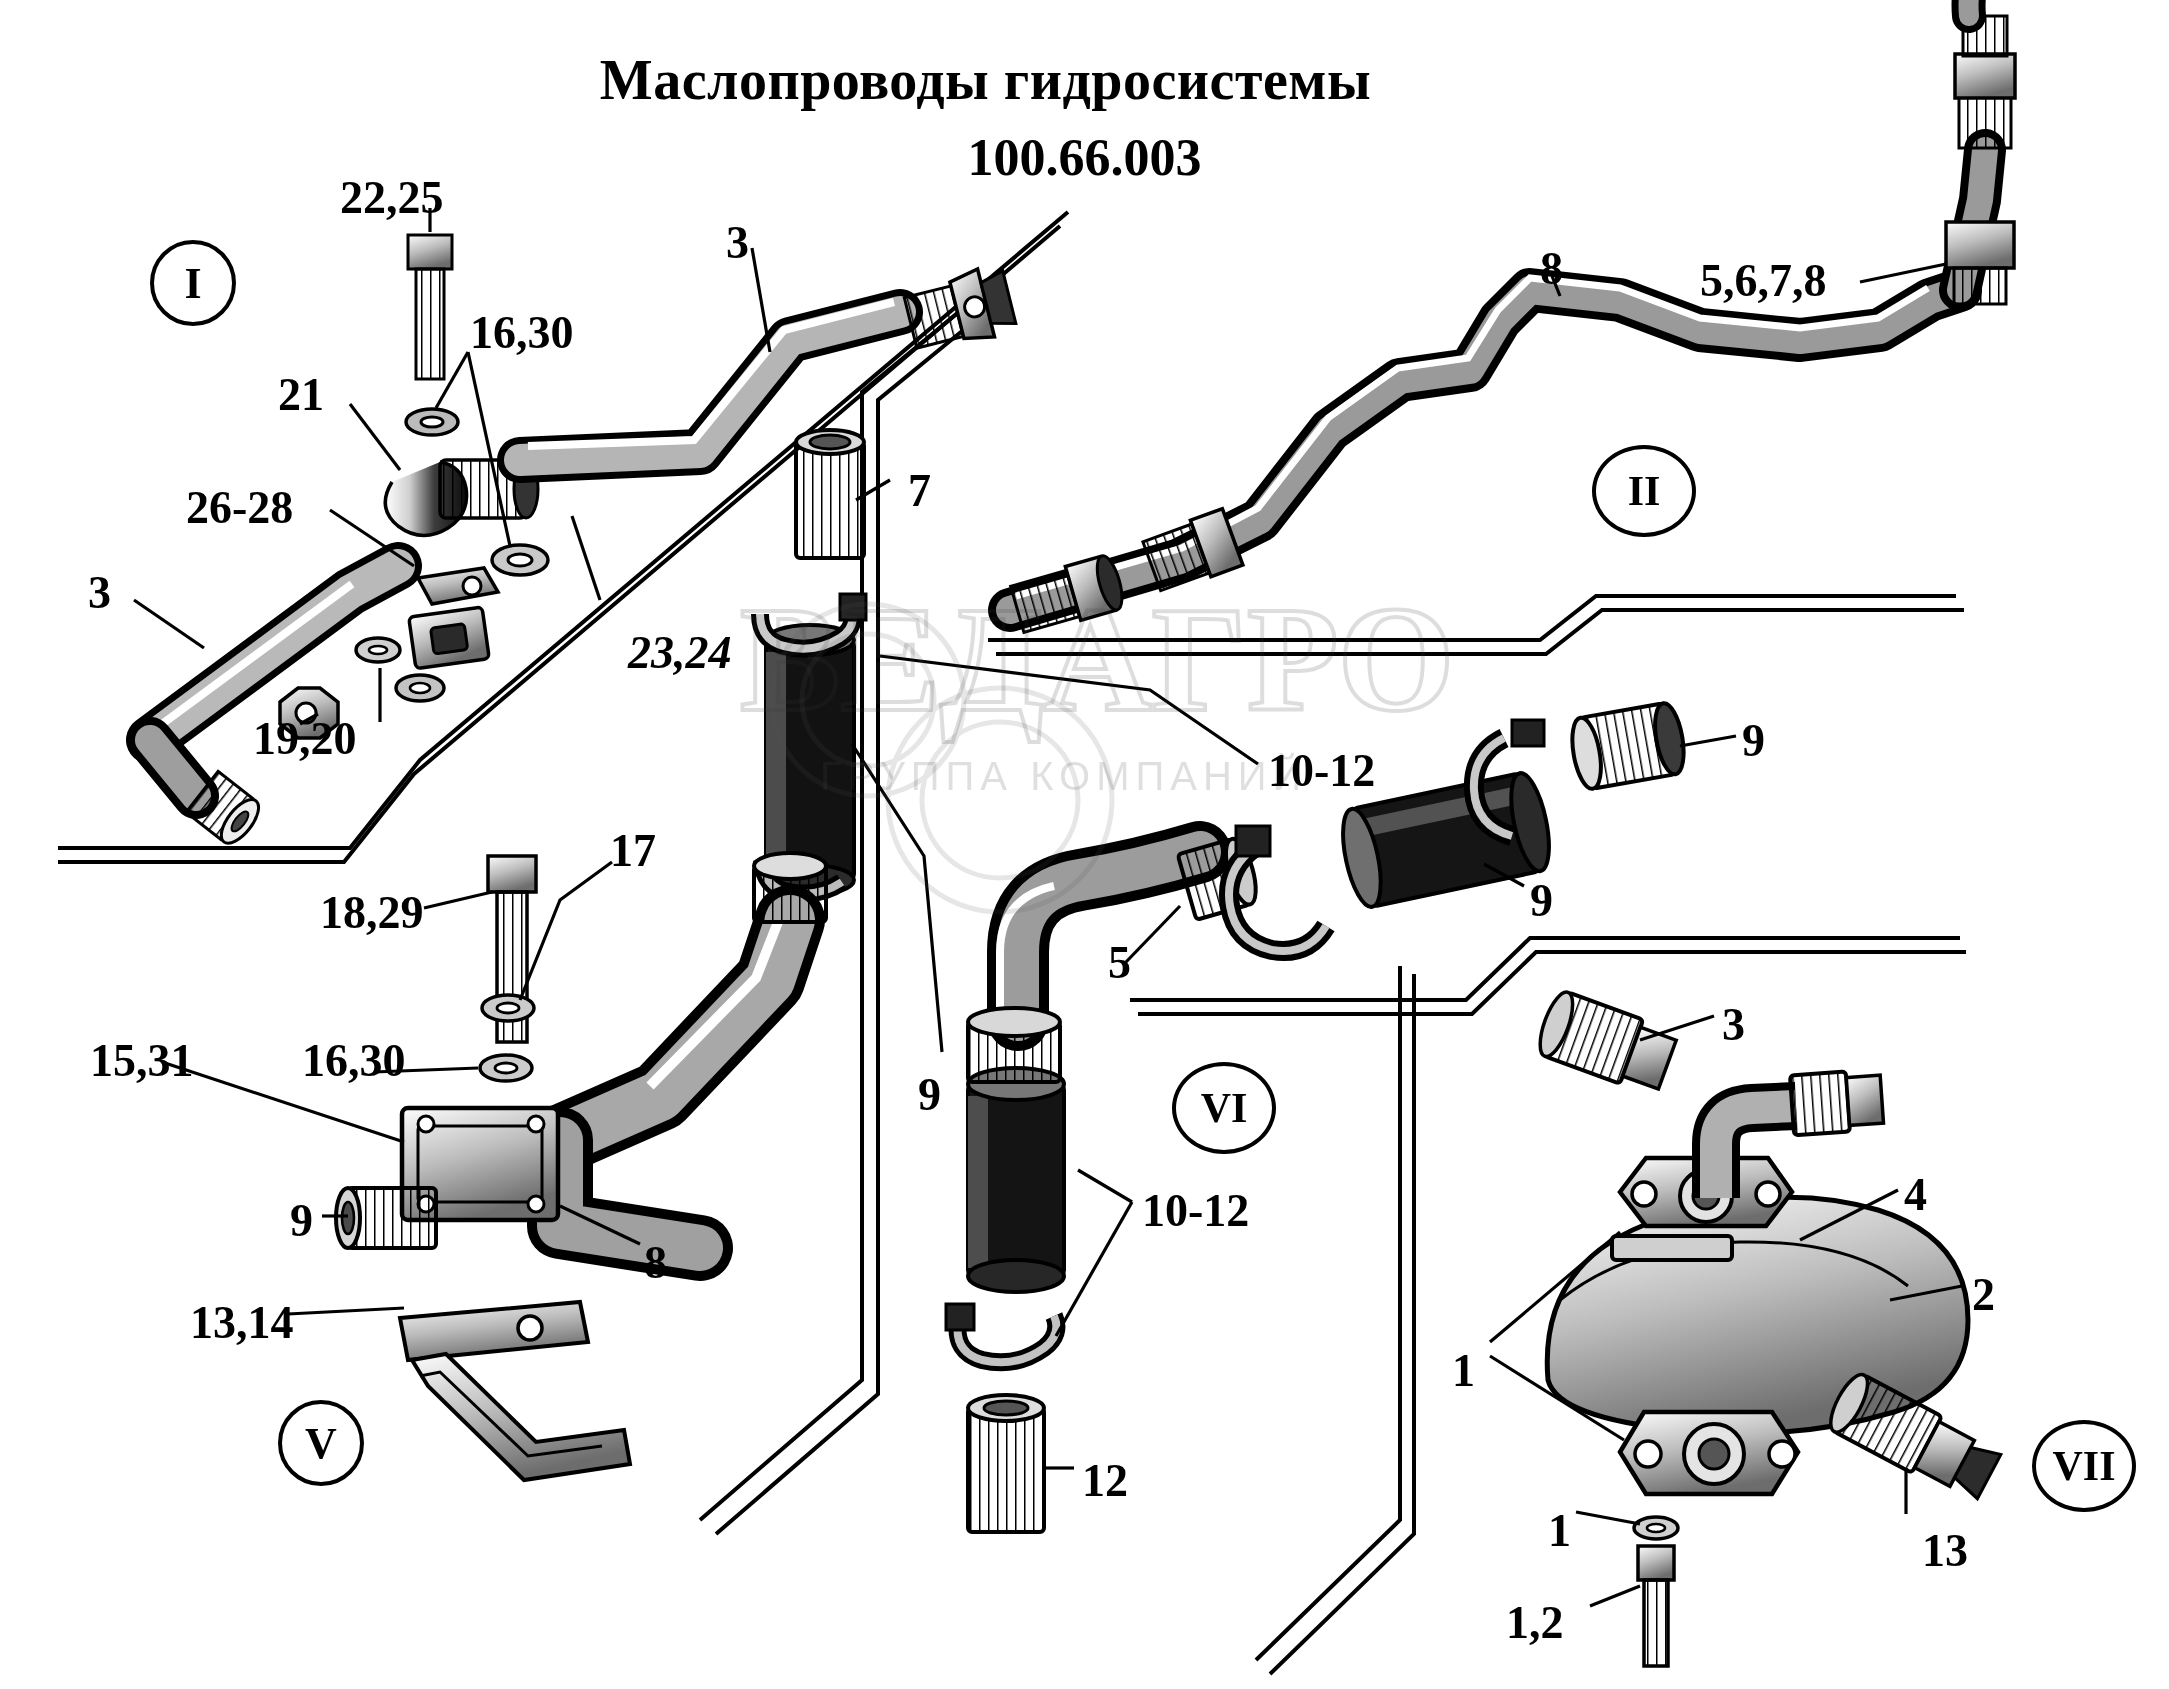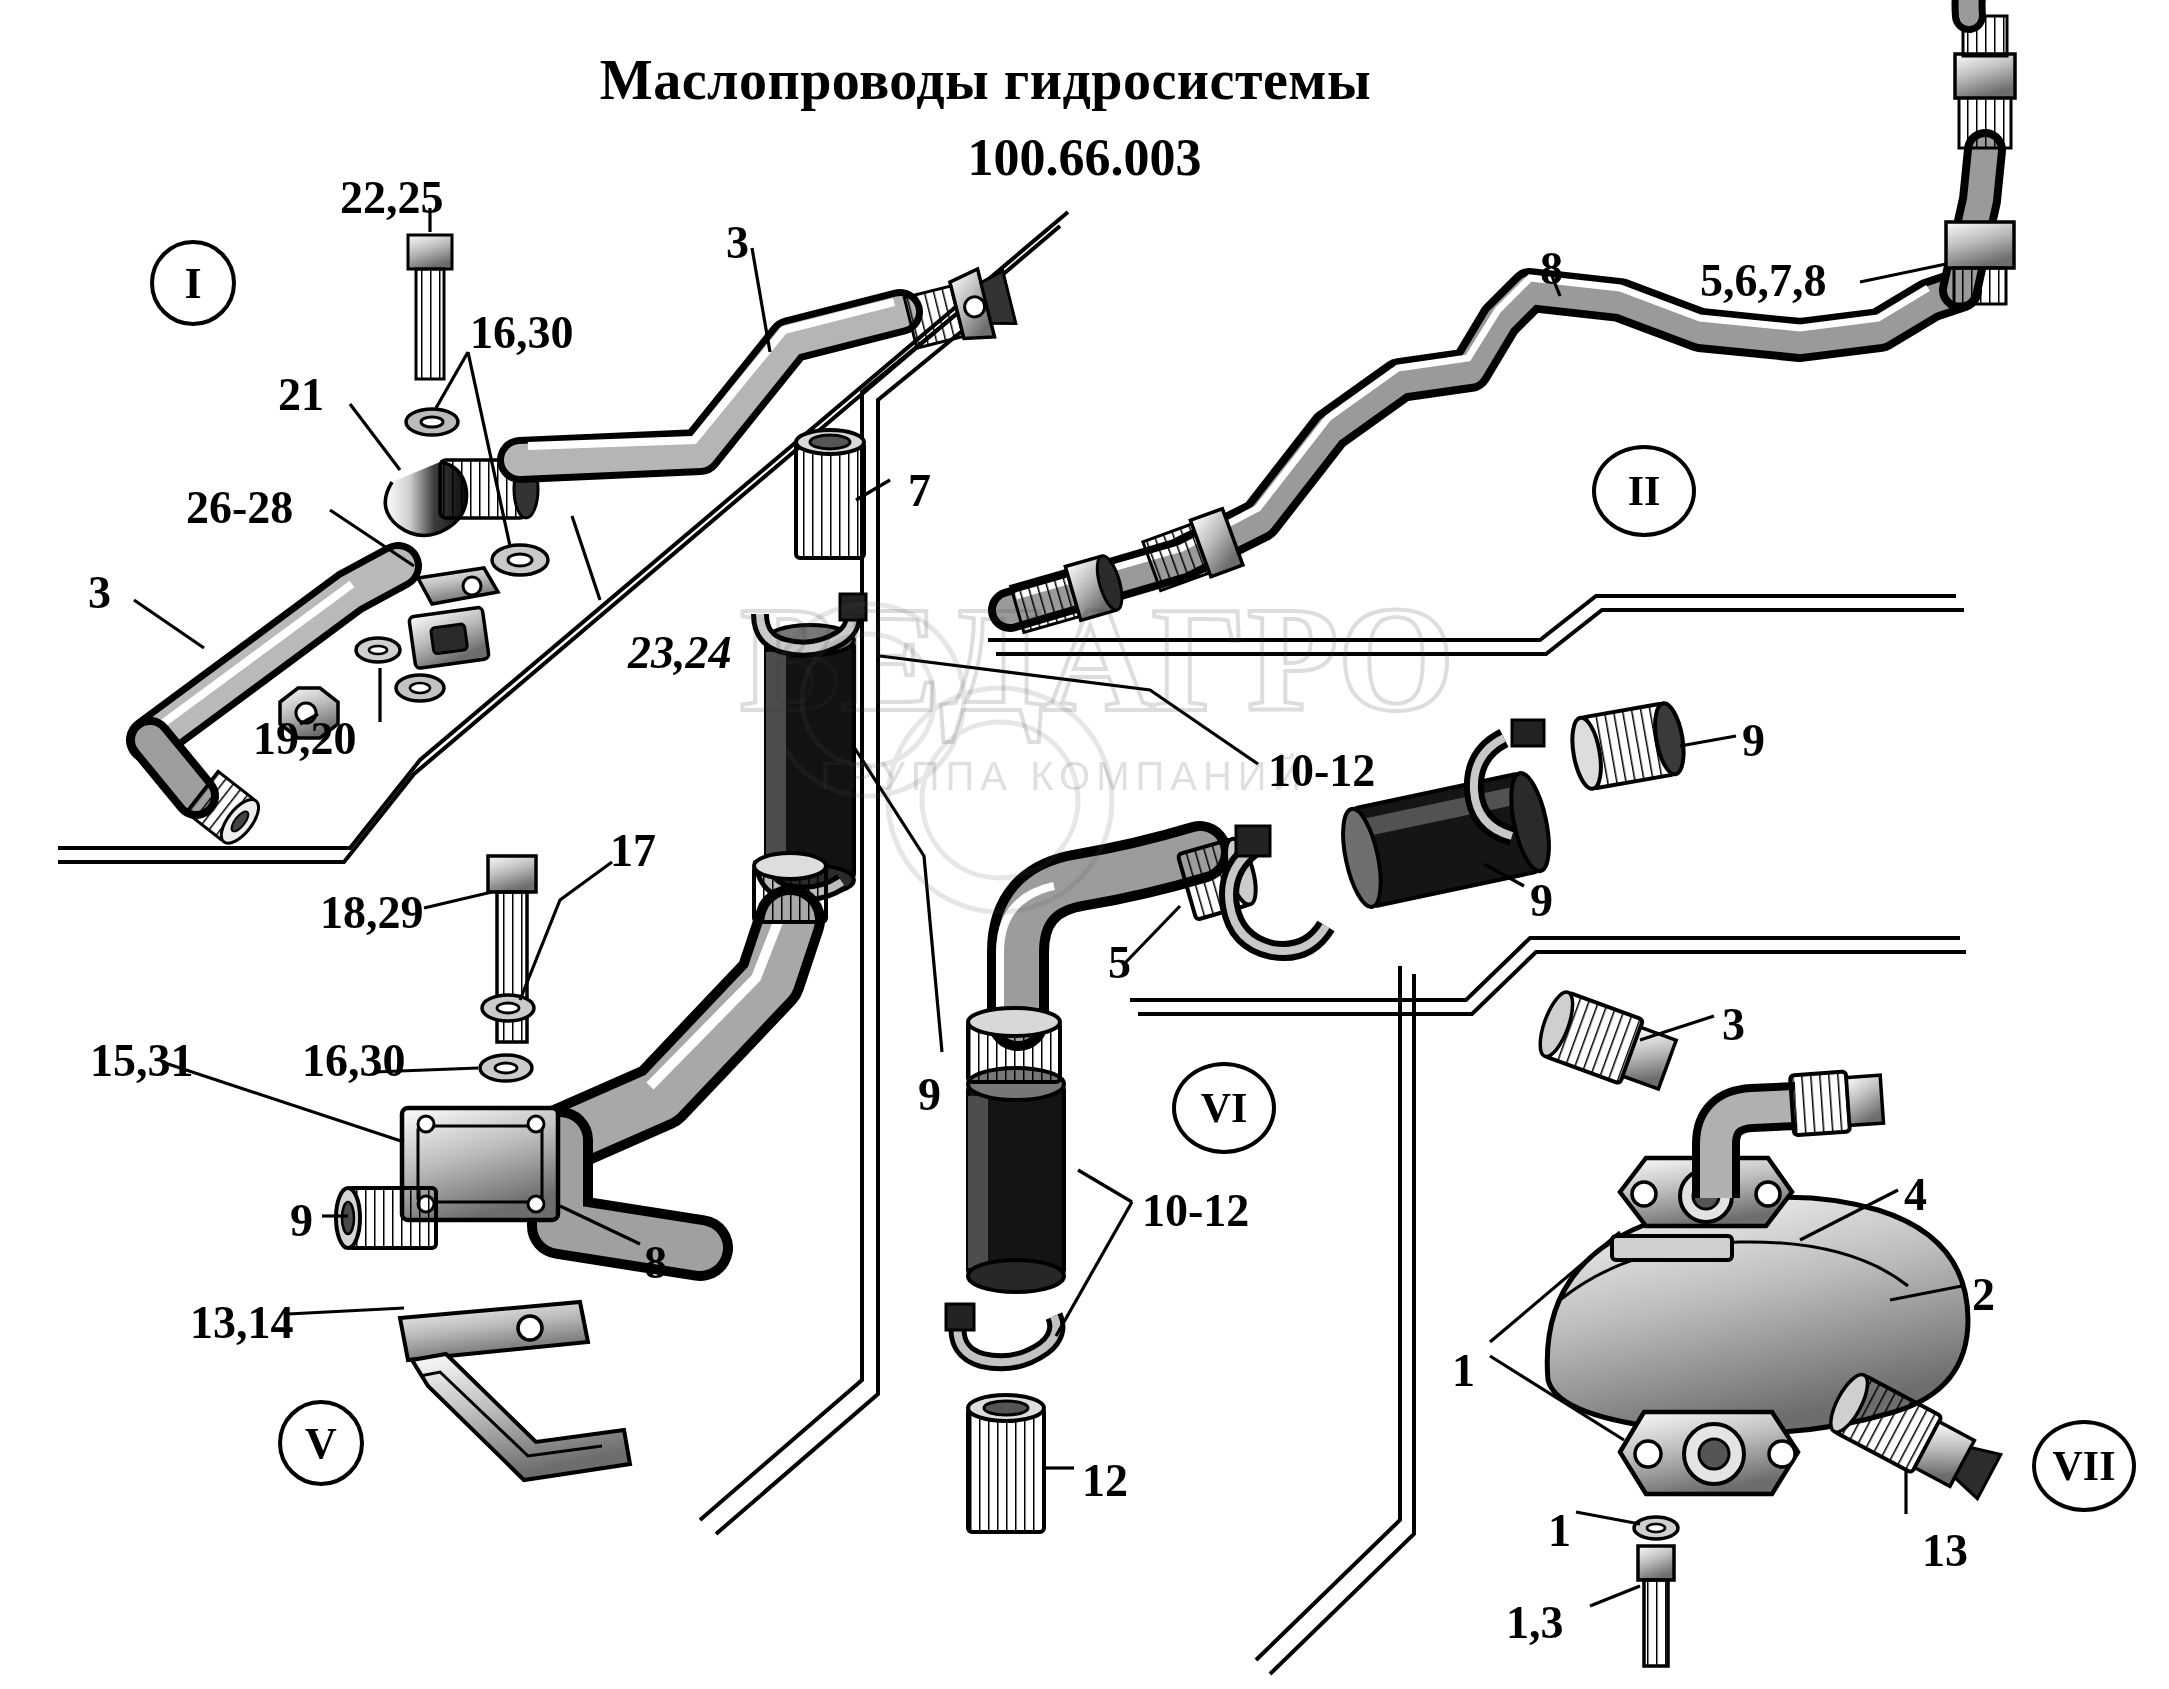--- a/index.html
+++ b/index.html
@@ -535,16 +535,16 @@
   <div class="callout" style="left:1082px; top:1458px;">12</div>
   <div class="callout" style="left:1742px; top:718px;">9</div>
   <div class="callout" style="left:1530px; top:878px;">9</div>
   <div class="callout" style="left:1540px; top:246px;">8</div>
   <div class="callout" style="left:1700px; top:258px;">5,6,7,8</div>
   <div class="callout" style="left:1722px; top:1002px;">3</div>
   <div class="callout" style="left:1904px; top:1172px;">4</div>
   <div class="callout" style="left:1972px; top:1272px;">2</div>
   <div class="callout" style="left:1452px; top:1348px;">1</div>
   <div class="callout" style="left:1548px; top:1508px;">1</div>
-  <div class="callout" style="left:1506px; top:1600px;">1,3</div>
+  <div class="callout" style="left:1506px; top:1600px;">1,2</div>
   <div class="callout" style="left:1898px; top:1528px;margin-left:24px;">13</div>
 
 </div>
 
 </body></html>

